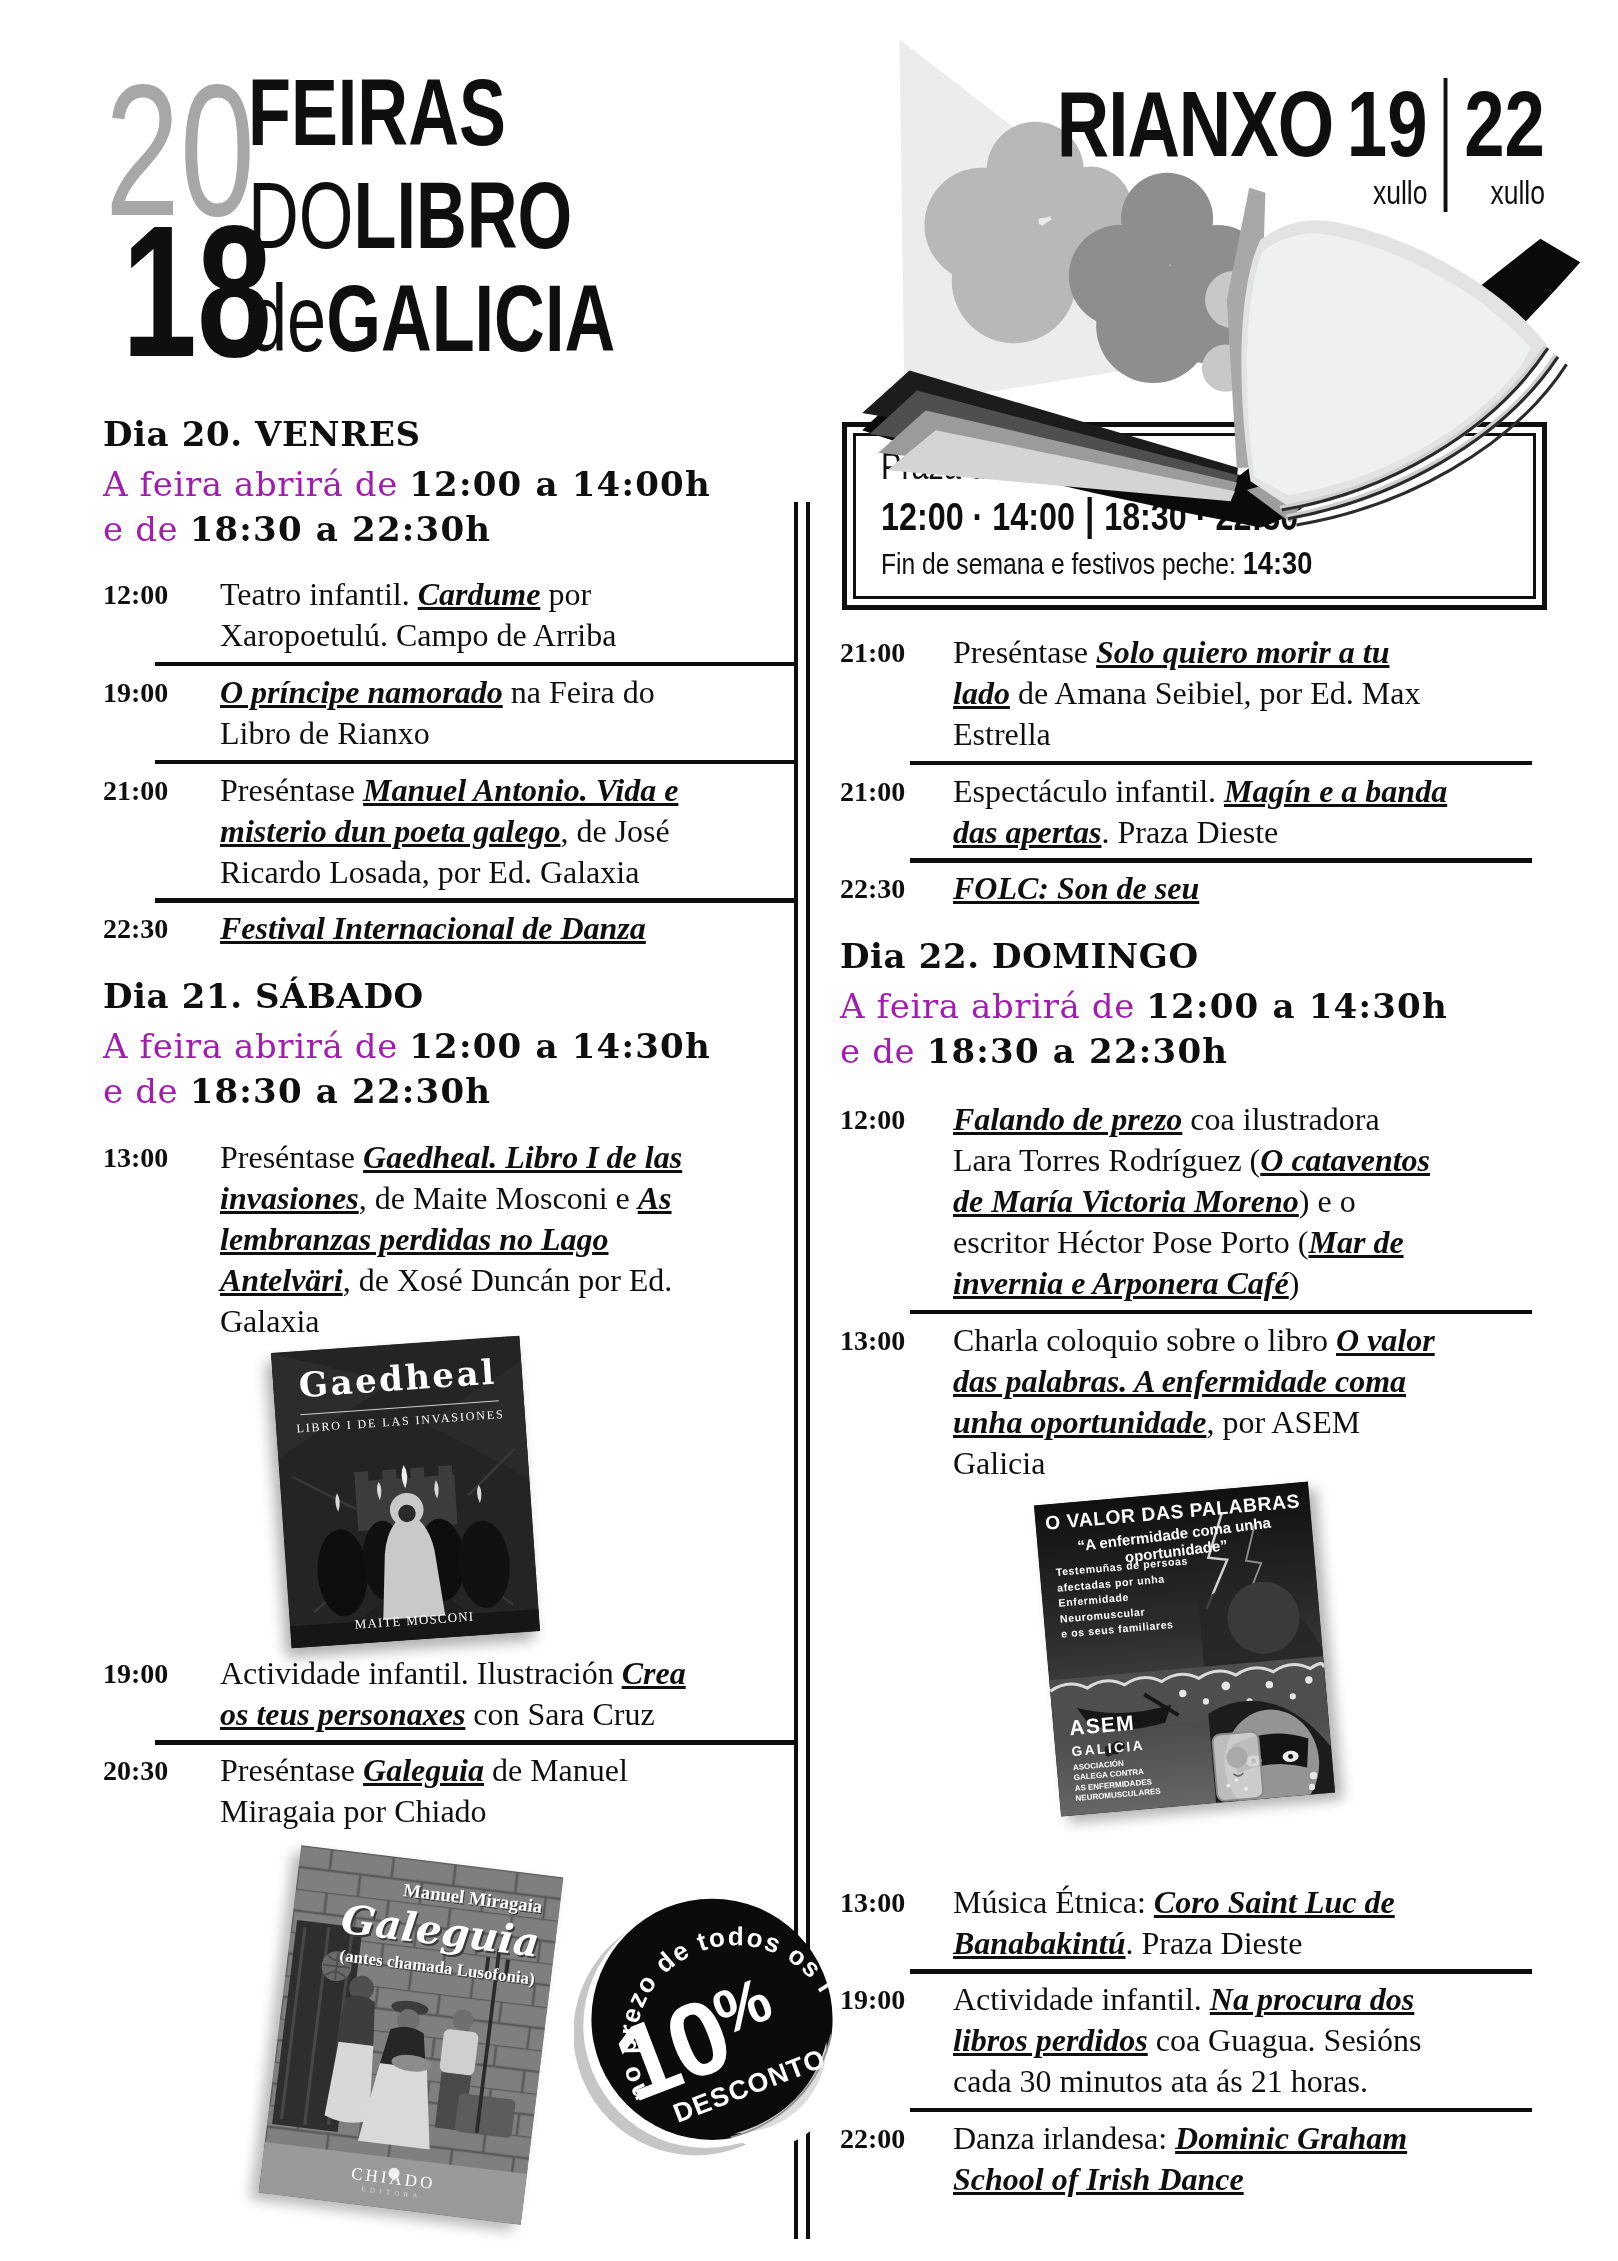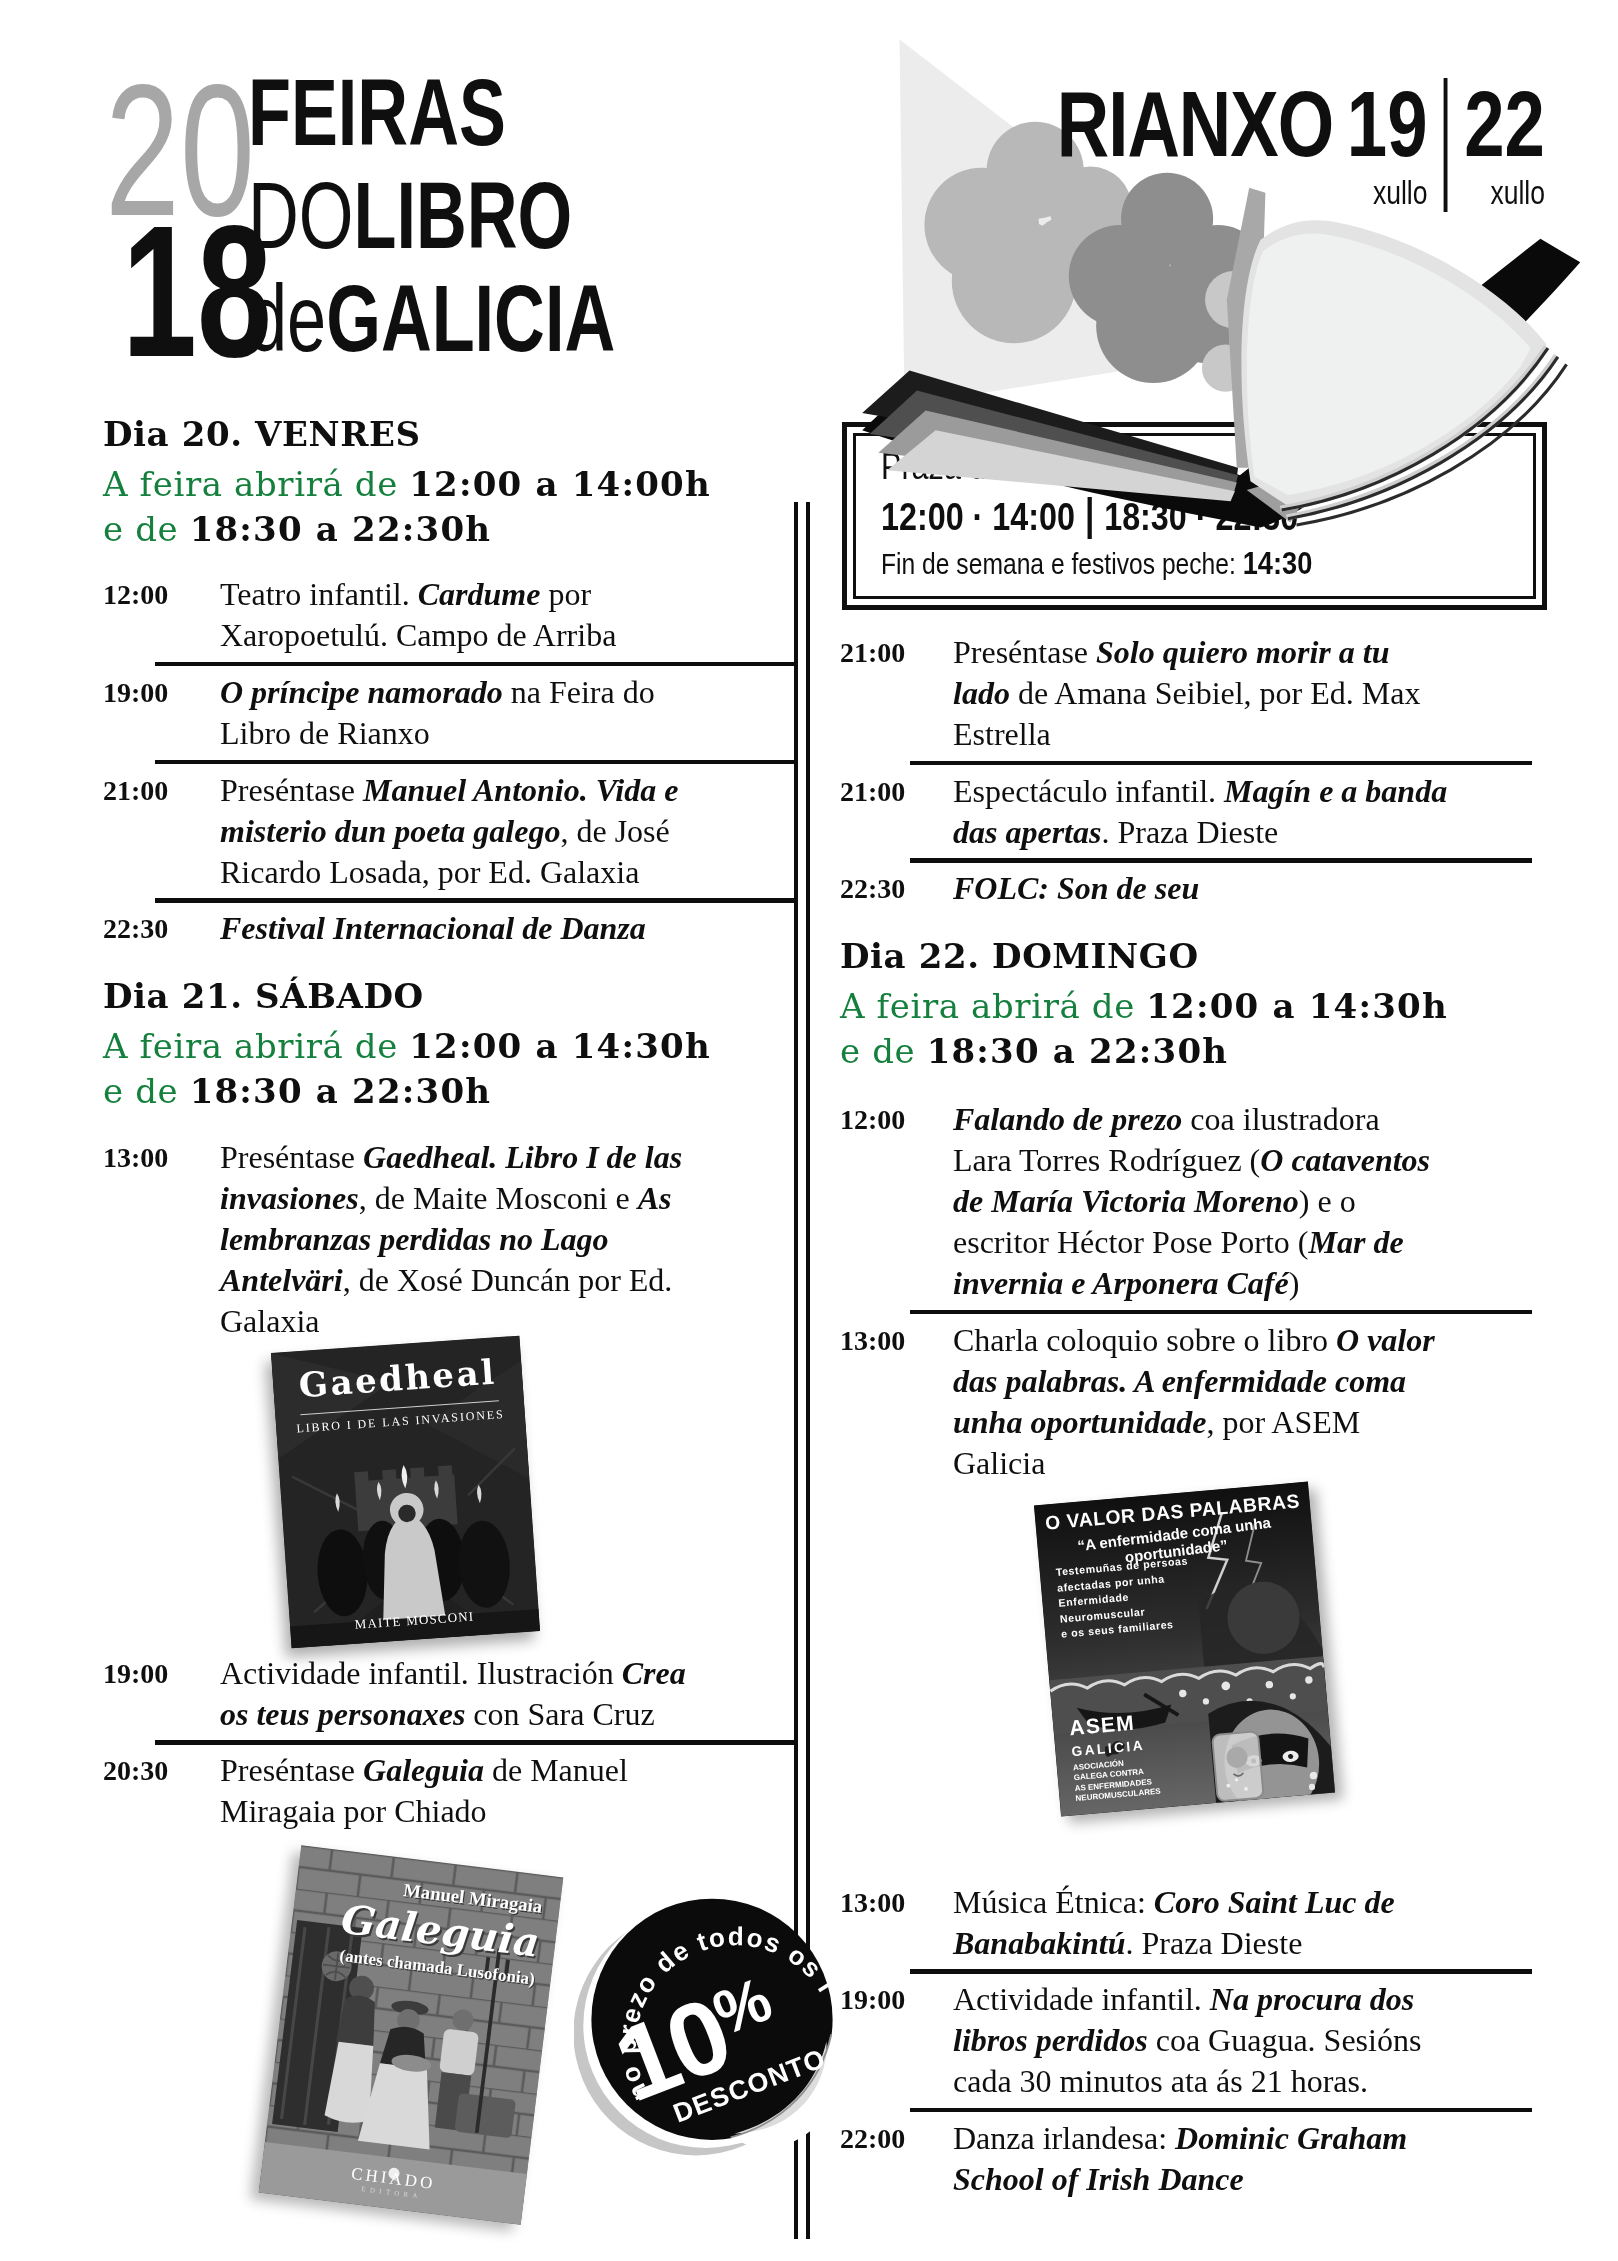--- a/index.html
+++ b/index.html
@@ -47,28 +47,28 @@
 
   
   .col{position:absolute;z-index:2;}
   #col-left{left:103px;top:416px;width:694px;}
   #col-right{left:840px;top:632px;width:692px;}
   .day-header{font-family:"DejaVu Serif",serif;font-weight:700;font-size:34px;line-height:1.06;
         letter-spacing:0.6px;margin:29px 0 10px;}
   .col .day-header:first-child{margin-top:0;}
   .hours-block{font-family:"DejaVu Serif",serif;font-size:34px;line-height:45px;margin:0 0 22.4px;}
   #col-right .hours-block{margin-bottom:25px;}
-  .hours-pre{letter-spacing:0.6px;color:#15803d;}
+  .hours-pre{letter-spacing:0.6px;color:#a21caf;}
   .hours-strong{font-weight:700;letter-spacing:1.2px;}
   .event-row{display:flex;}
   .event-time{flex:0 0 117px;font-weight:700;font-size:28px;line-height:41px;}
   #col-right .event-time{flex:0 0 113px;}
   .event-text{flex:1;font-size:32px;line-height:41px;white-space:pre-wrap;}
   .seg.b{font-weight:400;}
-  .seg.i{font-weight:700;font-style:italic;}
+  .seg.i{font-weight:700;font-style:italic;text-decoration:underline;}
   .event-divider{height:4.4px;background:#0d0d0d;margin:5.6px 0 5.6px 52px;}
   #col-right .event-divider{margin-left:70px;}
 
   
   .book{position:absolute;z-index:3;}
   .book svg{position:absolute;left:0;top:0;}
   .book .ovl{position:absolute;color:#fff;}
 
   #book-gaedheal{left:281px;top:1344px;width:249px;height:296px;transform:rotate(-4deg);
         background:#242424;box-shadow:-6.2px 8.7px 13.7px rgba(0,0,0,.32);}

